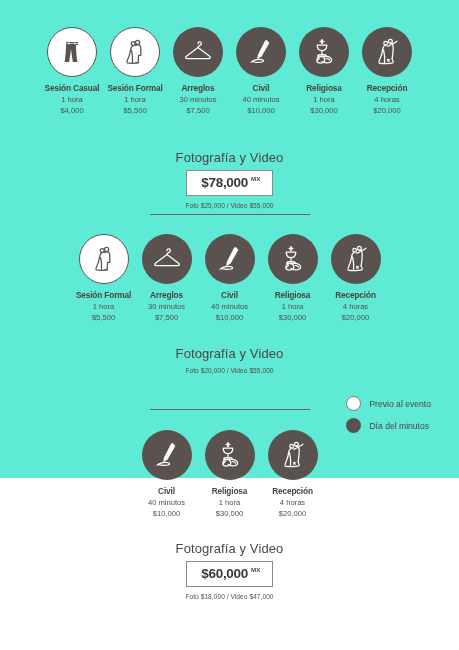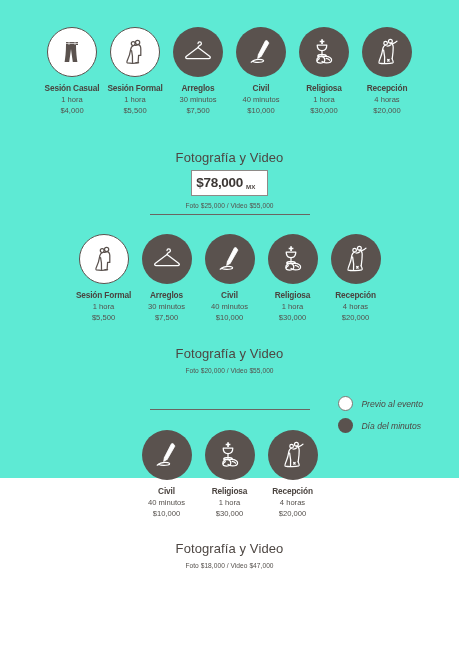--- a/index.html
+++ b/index.html
@@ -76,23 +76,23 @@
     align-items: center;
   }
   .fv-title {
     font-size: 13px;
     color: #4e4743;
     letter-spacing: 0.1px;
   }
   .fv-box {
     margin-top: 5px;
     border: 1.2px solid #8e8a87;
-    padding: 4px 11px 5px 4px;
-    display: flex;
-    align-items: flex-end;
+    padding: 4px 11px 5px 14px;
+    display: flex;
+    align-items: flex-start;
     background: #fff;
   }
   .fv-amount {
     font-size: 13.5px;
     font-weight: bold;
     color: #3d3835;
     letter-spacing: -0.3px;
   }
   .fv-cur {
     font-size: 6.2px;
@@ -112,26 +112,25 @@
   .divider {
     width: 160px;
     height: 1px;
     background: #6b6562;
     margin: 0 auto;
   }
 
   
   .legend {
     position: absolute;
-    right: 36px;
+    right: 28px;
     bottom: 45px;
     display: flex;
     flex-direction: column;
     gap: 7px;
-    font-style: italic;
   }
   .legend-row {
     display: flex;
     align-items: center;
     gap: 8px;
   }
   .legend-dot {
     width: 15px;
     height: 15px;
     border-radius: 50%;
@@ -412,20 +411,24 @@
             </svg>
           </span>
         </div>
         <div class="pkg-title">Recepción</div>
         <div class="pkg-dur">4 horas</div>
         <div class="pkg-price">$20,000</div>
       </div>
     </div>
   <div class="fv-block sec3-fv">
       <div class="fv-title">Fotografía y Video</div>
+      <div class="fv-box">
+        <span class="fv-amount">$60,000</span>
+        <span class="fv-cur">MX</span>
+      </div>
       <div class="fv-break">Foto $18,000 /  Video $47,000</div>
     </div>
 
   <div class="legend">
       <div class="legend-row">
         <span class="legend-dot outline"></span>
         <span class="legend-label">Previo al evento</span>
       </div>
       <div class="legend-row">
         <span class="legend-dot filled"></span>

